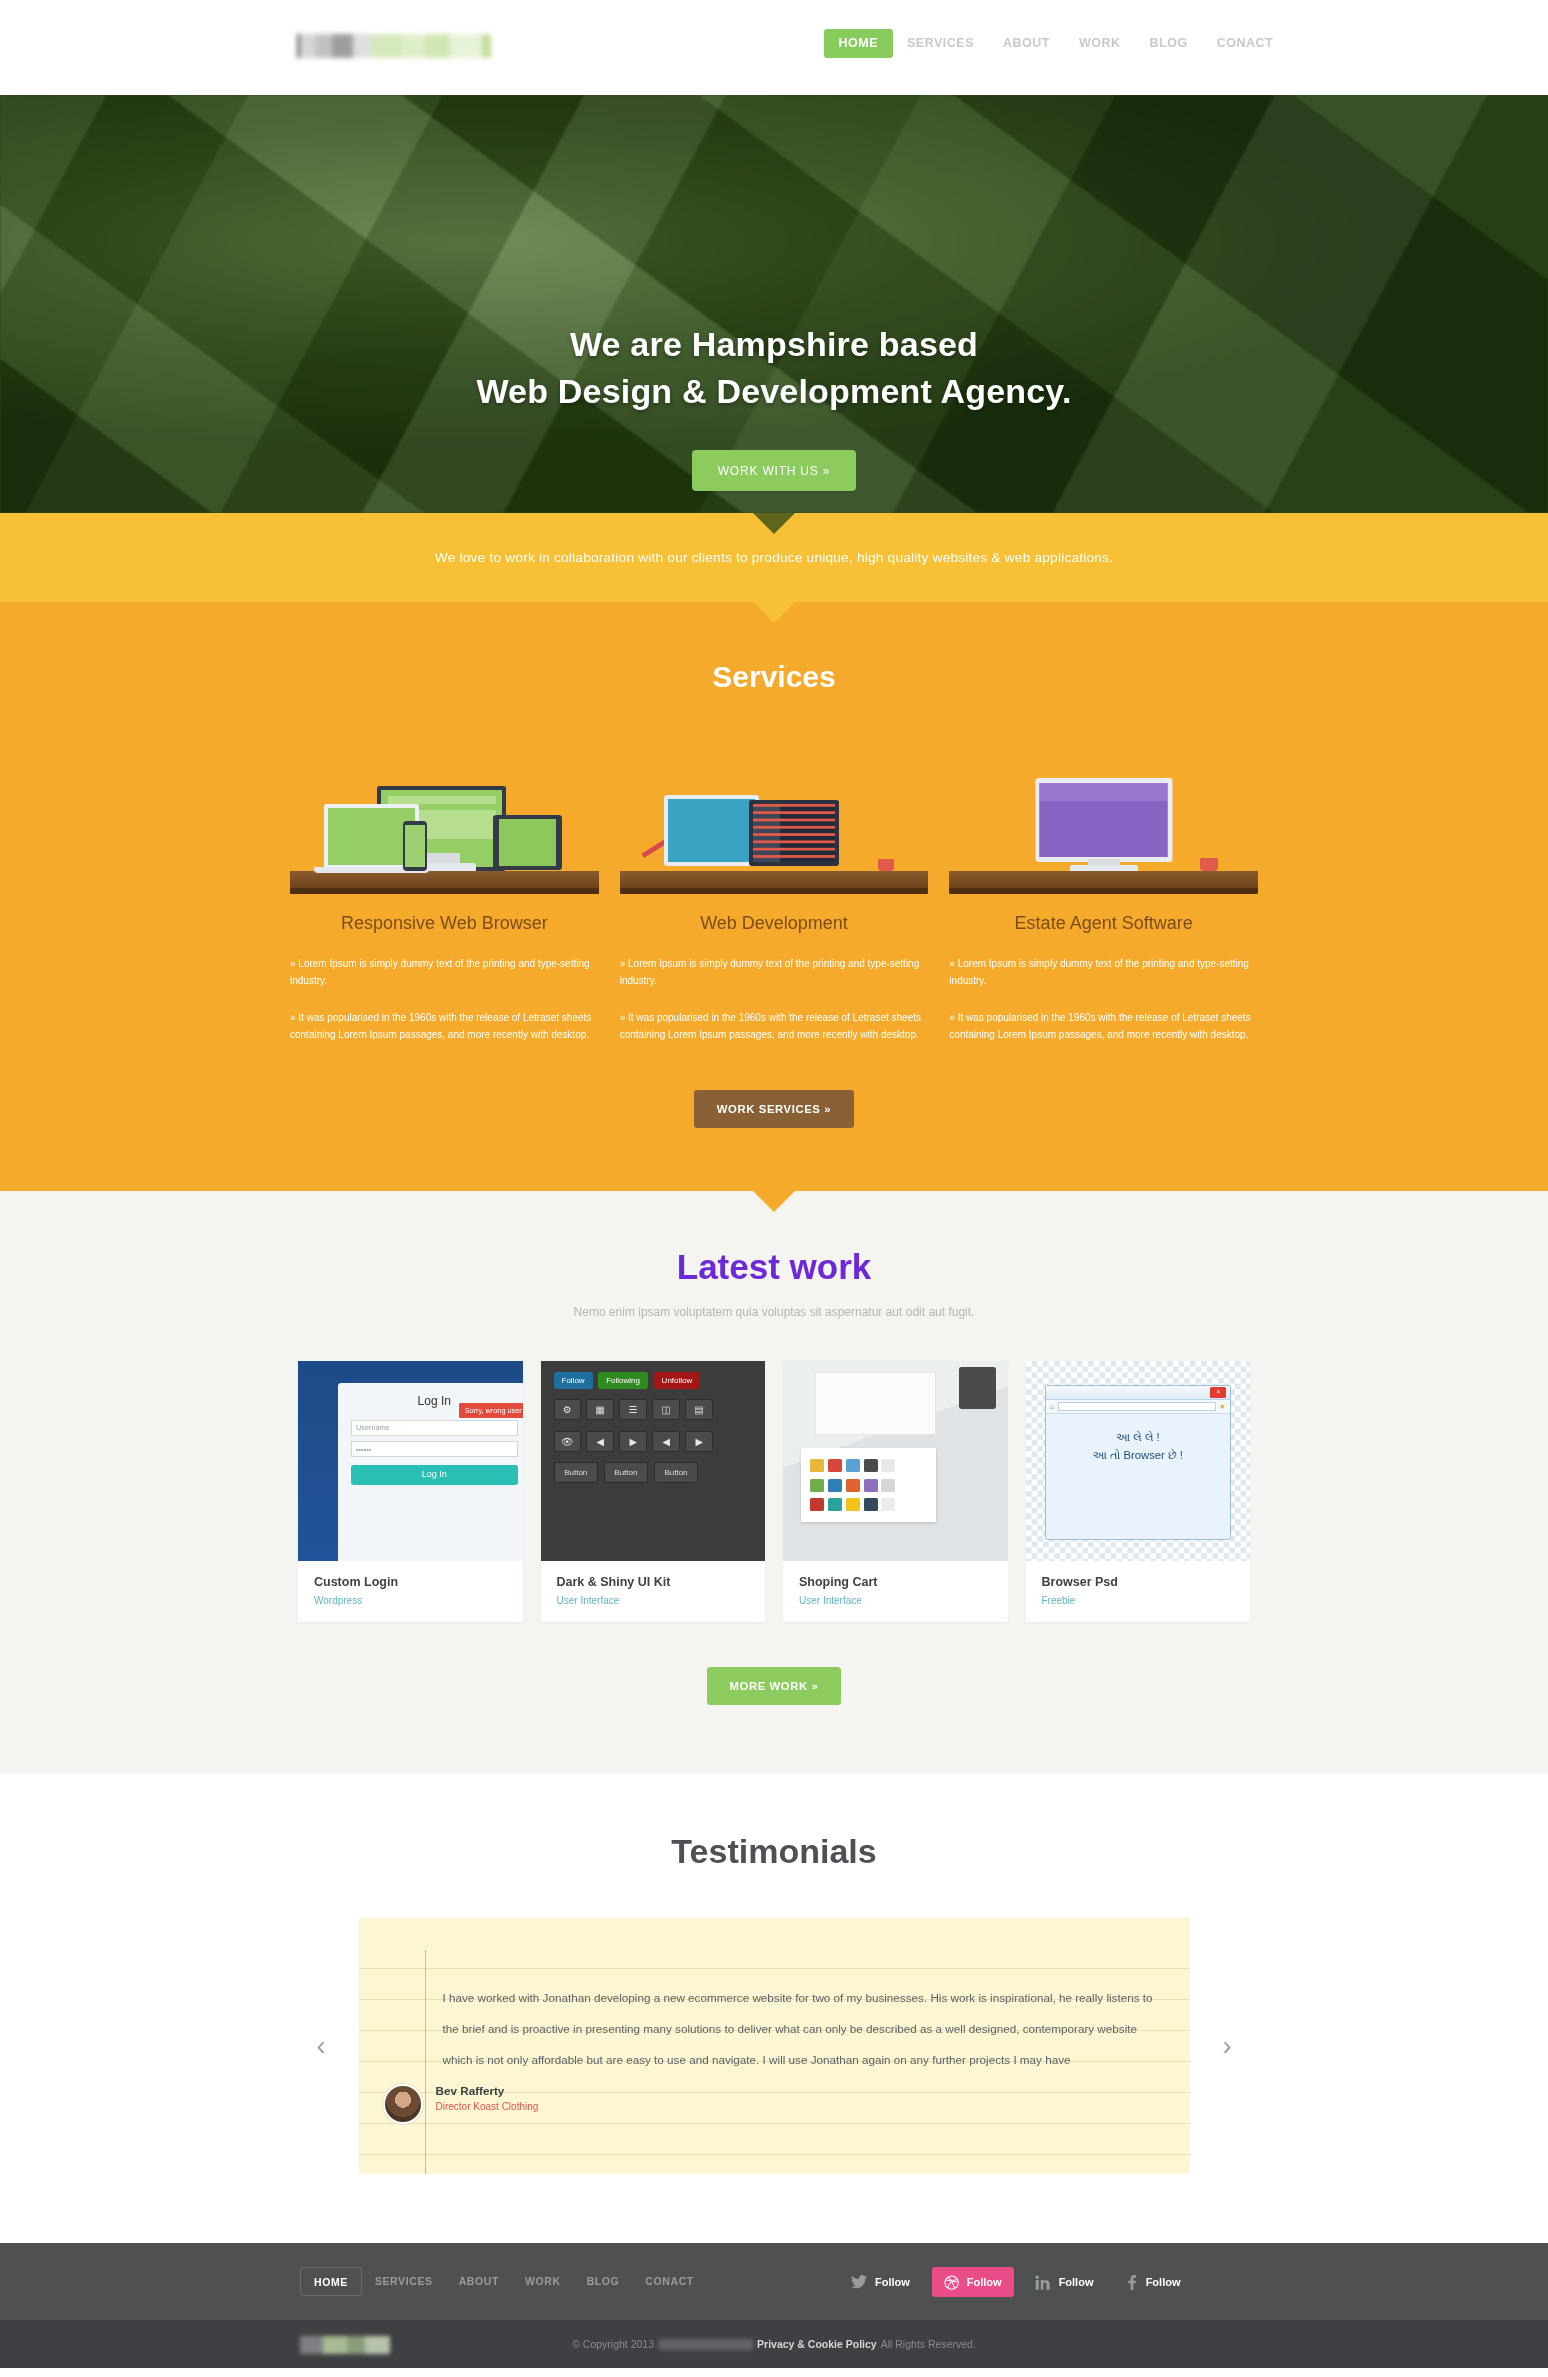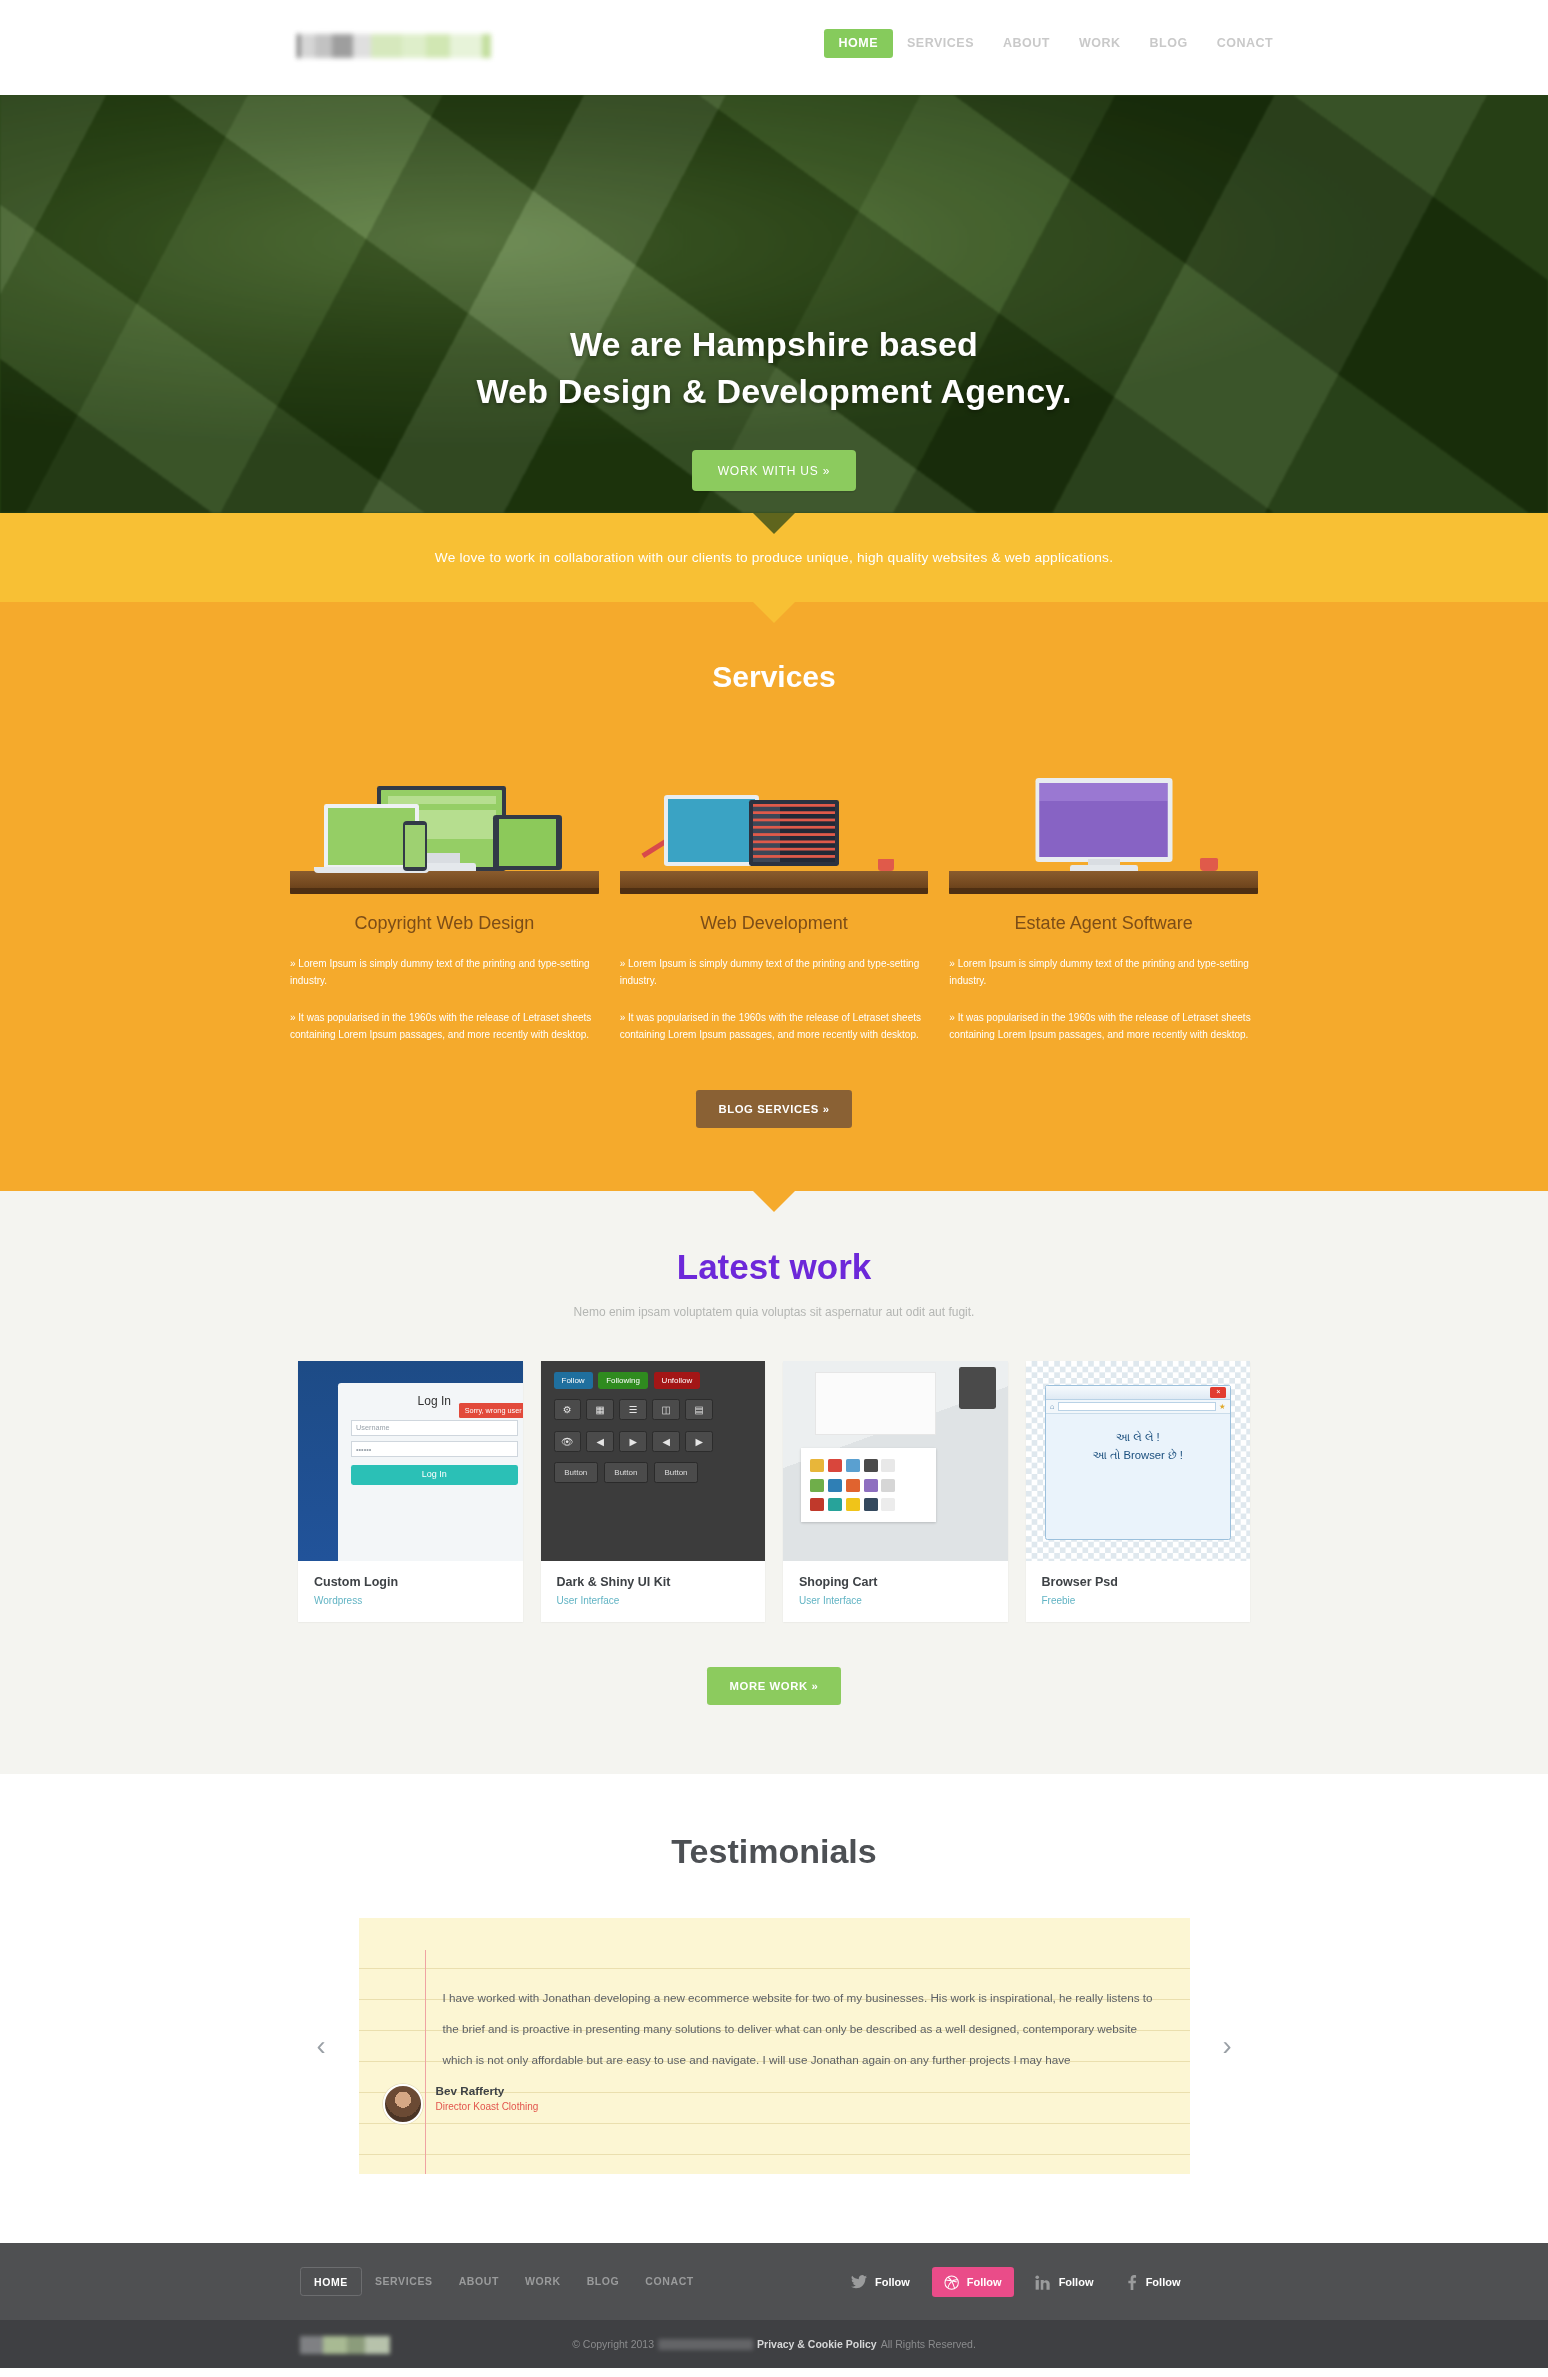--- a/index.html
+++ b/index.html
@@ -522,21 +522,21 @@
             <div class="laptop-scr"></div>
           </div>
         <div class="laptop-base"></div>
         <div class="tablet">
             <div class="tablet-scr"></div>
           </div>
         <div class="phone">
             <div class="phone-scr"></div>
           </div>
       </div>
-      <div class="svc-title">Copyright Web Design</div>
+      <div class="svc-title">Responsive Web Browser</div>
       <p class="svc-p">» Lorem Ipsum is simply dummy text of the printing and type-setting industry.</p>
       <p class="svc-p">» It was popularised in the 1960s with the release of Letraset sheets containing Lorem Ipsum passages, and more recently with desktop.</p>
     </div>
 
     <div class="svc-col">
       <div class="svc-illus">
         <div class="desk"></div>
         <div class="lamp-arm"></div>
         <div class="lamp-head"></div>
         <div class="dev-mon">
@@ -561,21 +561,21 @@
         <div class="est-neck"></div>
         <div class="est-foot"></div>
         <div class="est-cup"></div>
       </div>
       <div class="svc-title">Estate Agent Software</div>
       <p class="svc-p">» Lorem Ipsum is simply dummy text of the printing and type-setting industry.</p>
       <p class="svc-p">» It was popularised in the 1960s with the release of Letraset sheets containing Lorem Ipsum passages, and more recently with desktop.</p>
     </div>
   </div>
 
-  <button class="more-services">BLOG SERVICES »</button>
+  <button class="more-services">WORK SERVICES »</button>
 </section>
 
 <section class="work">
   <div class="notch-work"></div>
   <h2>Latest work</h2>
   <div class="sub">Nemo enim ipsam voluptatem quia voluptas sit aspernatur aut odit aut fugit.</div>
 
   <div class="work-grid">
 
     <div class="card">

